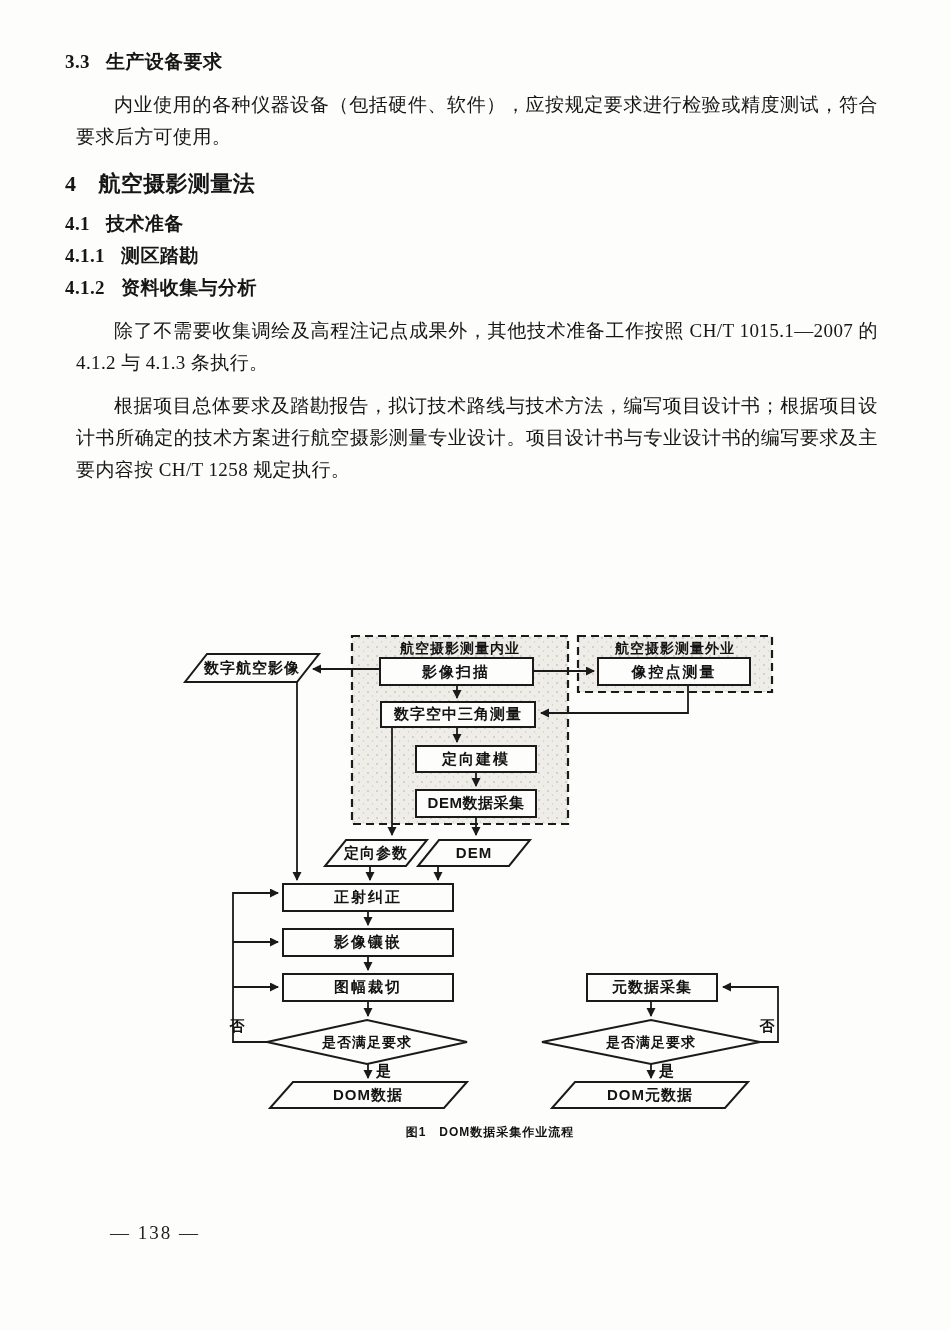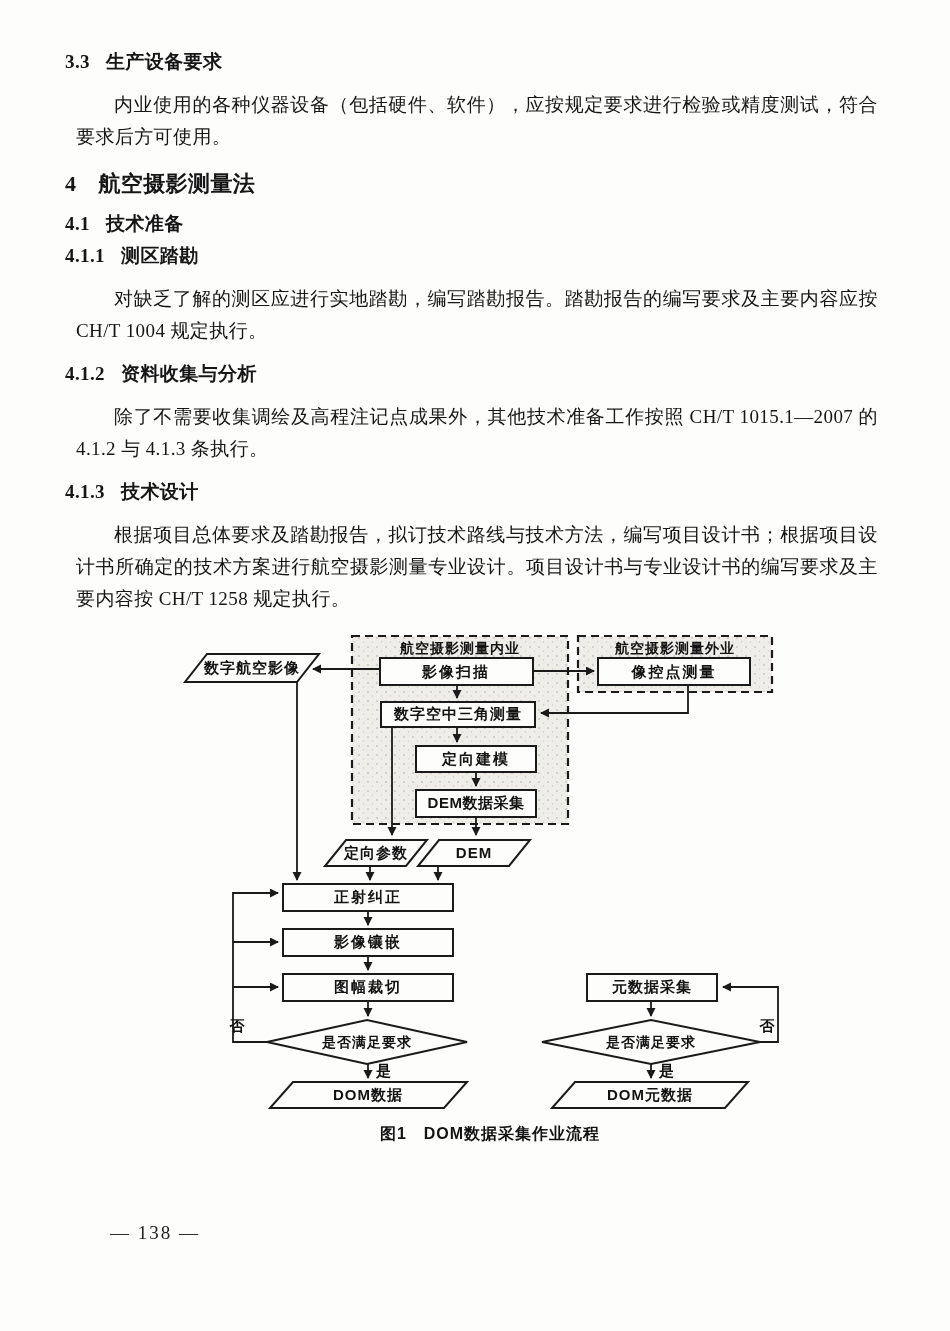--- a/index.html
+++ b/index.html
@@ -18,21 +18,21 @@
   }
   .heading .num{margin-right:16px;font-family:"Liberation Serif",serif;font-weight:bold;}
   .h-chapter{font-size:22px;line-height:40px;margin:4px 0 4px 0;}
   .h-chapter .num{margin-right:22px;}
   .h-sub{font-size:19px;line-height:32px;}
   .para{text-align:justify;text-indent:2em;margin:11px;}
   .flowchart-svg{position:absolute;left:150px;top:635px;}
   .fc-caption{
     position:absolute;left:150px;top:1124px;width:680px;text-align:center;
     font-family:"Liberation Sans","DejaVu Sans",sans-serif;
-    font-weight:bold;font-size:16px;letter-spacing:1px;color:#131313;
+    font-weight:bold;font-size:12px;letter-spacing:1px;color:#131313;
   }
   .page-number{
     position:absolute;left:110px;top:1222px;font-size:19px;letter-spacing:2px;color:#222;
   }
   svg text{
     font-family:"Liberation Sans","DejaVu Sans",sans-serif;
     font-weight:bold;fill:#131313;
   }
 </style>
 </head>
@@ -51,32 +51,27 @@
   </div>
 
   <div class="heading h-sub">
     <span class="num">4.1</span>
     <span>技术准备</span>
   </div>
   <div class="heading h-sub">
     <span class="num">4.1.1</span>
     <span>测区踏勘</span>
   </div>
-  <p class="para">对缺乏了解的测区应进行实地踏勘，编写踏勘报告。踏勘报告的编写要求及主要内容应按 CH/T 1004 规定执行。</p>
 
   <div class="heading h-sub">
     <span class="num">4.1.2</span>
     <span>资料收集与分析</span>
   </div>
   <p class="para">除了不需要收集调绘及高程注记点成果外，其他技术准备工作按照 CH/T 1015.1—2007 的 4.1.2 与 4.1.3 条执行。</p>
 
-  <div class="heading h-sub">
-    <span class="num">4.1.3</span>
-    <span>技术设计</span>
-  </div>
   <p class="para">根据项目总体要求及踏勘报告，拟订技术路线与技术方法，编写项目设计书；根据项目设计书所确定的技术方案进行航空摄影测量专业设计。项目设计书与专业设计书的编写要求及主要内容按 CH/T 1258 规定执行。</p>
 
 </div>
 
 <svg class="flowchart-svg" width="680" height="480" viewBox="0 0 680 480">
   <defs>
     <marker id="ah" markerWidth="11" markerHeight="10" refX="8" refY="4.5" orient="auto" markerUnits="userSpaceOnUse">
       <path d="M0,0 L9,4.5 L0,9 z" fill="#1a1a1a"></path>
     </marker>
     <pattern id="speck" width="9" height="9" patternUnits="userSpaceOnUse">

